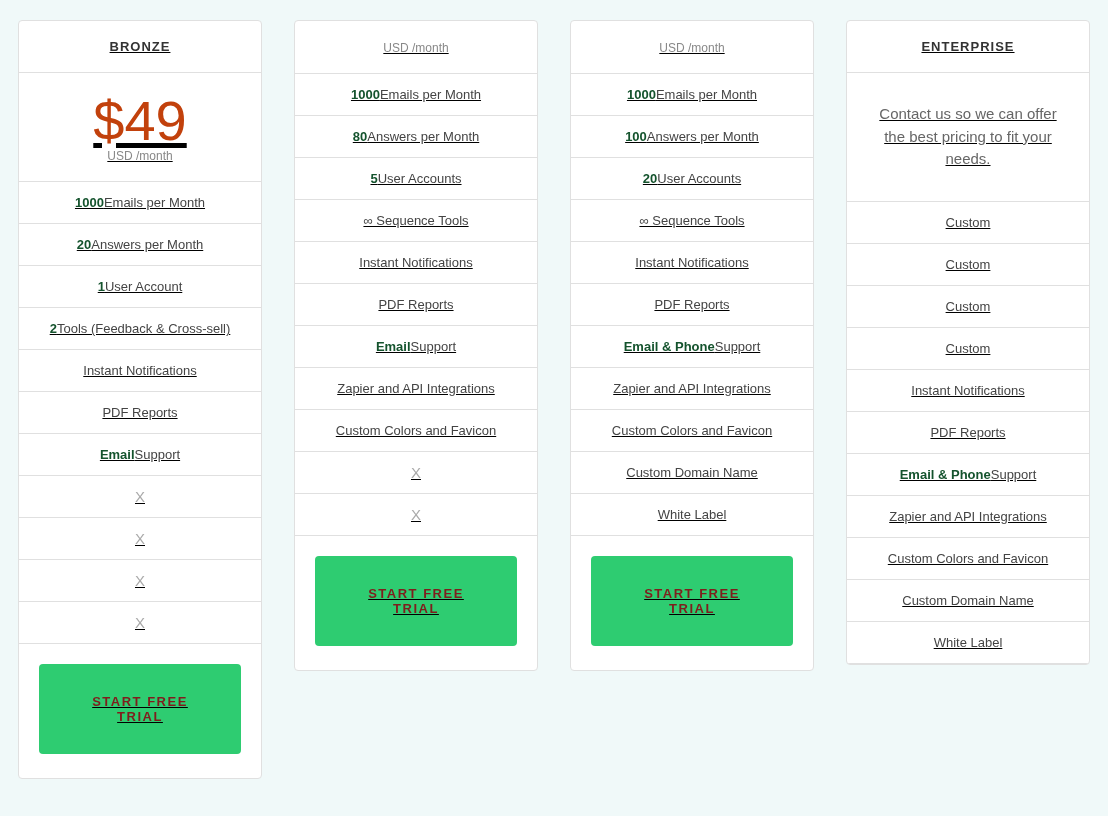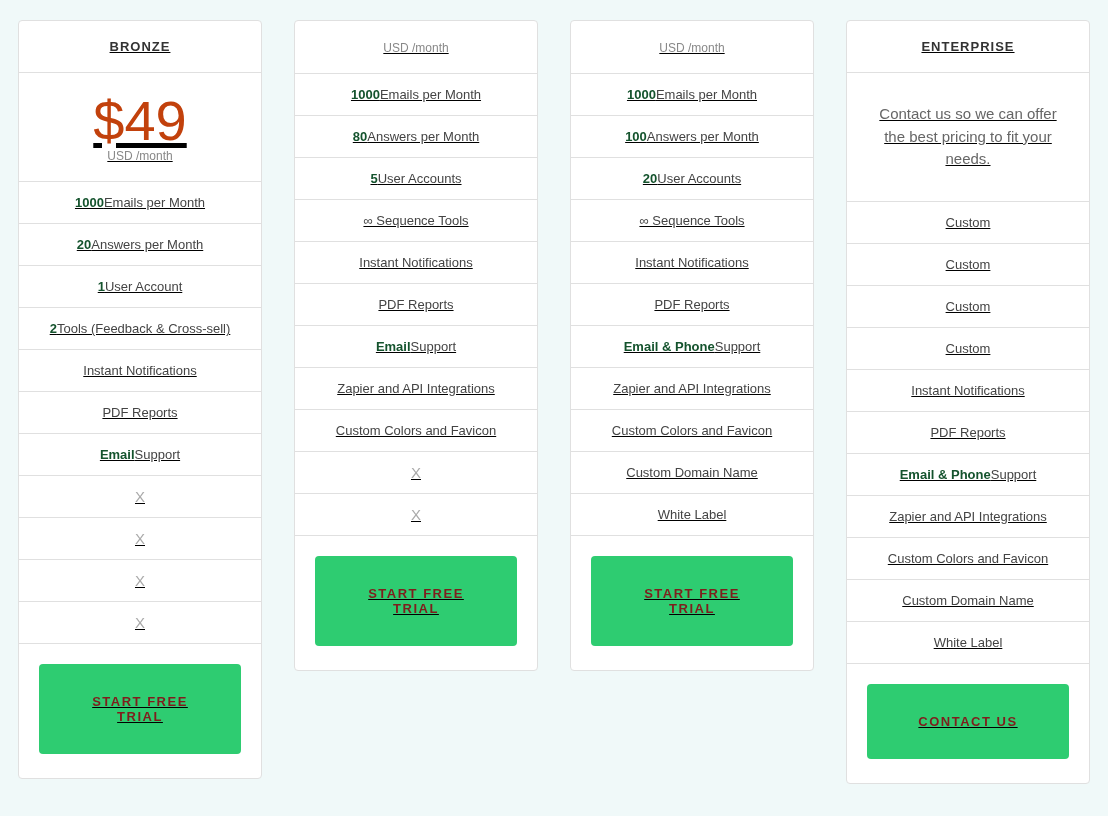--- a/index.html
+++ b/index.html
@@ -177,17 +177,14 @@
       <div class="feature-row">Custom</div>
       <div class="feature-row">Custom</div>
       <div class="feature-row">Custom</div>
       <div class="feature-row">Instant Notifications</div>
       <div class="feature-row">PDF Reports</div>
       <div class="feature-row"><span class="bold">Email &amp; Phone</span> Support</div>
       <div class="feature-row">Zapier and API Integrations</div>
       <div class="feature-row">Custom Colors and Favicon</div>
       <div class="feature-row">Custom Domain Name</div>
       <div class="feature-row">White Label</div>
-      <div class="cta-section">
-        <button class="cta-btn">CONTACT US</button>
-      </div>
     </div>
   </div>
 
 </body></html>

